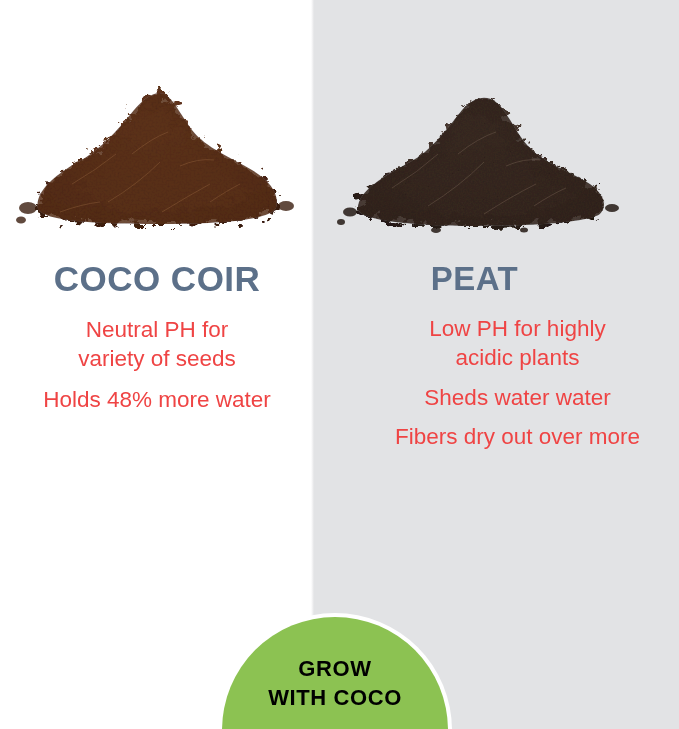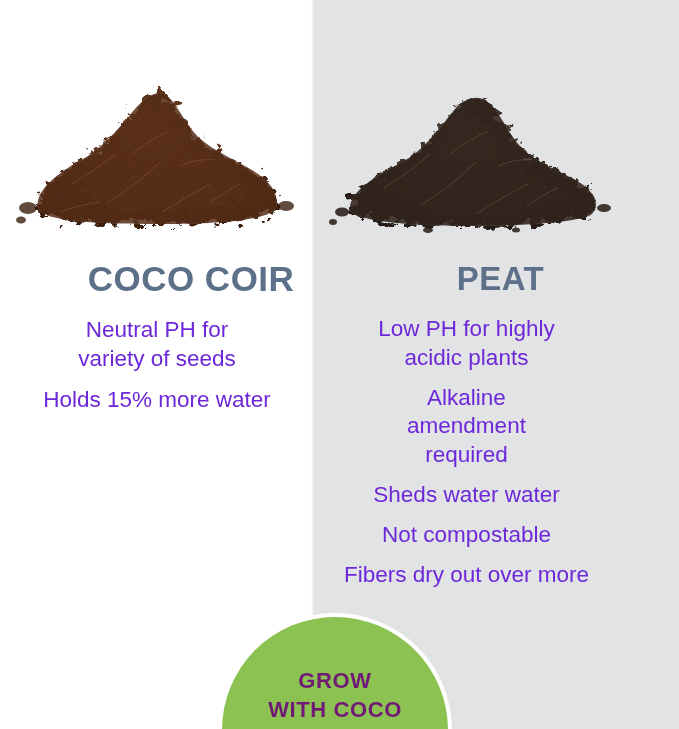--- a/index.html
+++ b/index.html
@@ -41,21 +41,21 @@
     background: linear-gradient(to right, #ffffff 0%, #f3f3f4 45%, #e2e3e5 100%);
   }
 
   
   .col {
     position: absolute;
     top: 0;
     height: 729px;
   }
   .col-left  { left: 0;     width: 314px; }
-  .col-right { left: 320px; width: 293px; }
+  .col-right { left: 328px; width: 293px; }
 
   
   .pile-area {
     position: absolute;
     left: 0;
     width: 100%;
     display: block;
   }
   .pile-left  { top: 34px;  height: 200px; }
   .pile-right { top: 62px;  height: 172px; }
@@ -65,38 +65,37 @@
   .heading {
     position: absolute;
     left: 0;
     width: 100%;
     text-align: center;
     color: #5c7089;
     font-weight: bold;
     letter-spacing: 0.5px;
     line-height: 1;
     margin: 0;
-    padding-left: 34px;
   }
   .heading-left  { top: 261px; font-size: 35px; }
   .heading-right { top: 262px; font-size: 33px; }
 
   
   .features {
     position: absolute;
     left: 0;
     width: 100%;
     list-style: none;
     margin: 0;
     padding: 0;
     text-align: center;
-    color: #6d28d9;
+    color: #ef4444;
   }
   .features-left  { top: 316px; font-size: 22.5px; }
-  .features-right { top: 315px; font-size: 22.5px; }
+  .features-right { top: 315px; font-size: 22.5px; margin-left: 43px; }
 
   .features li {
     margin: 0 0 12px 0;
     line-height: 1.28;
     white-space: pre-line;
   }
   .features-right li { margin-bottom: 11px; }
 
   
   .badge {
@@ -108,27 +107,26 @@
     border-radius: 50%;
     background: #8cc252;
     box-shadow: 0 0 0 4px #ffffff;
   }
   .badge-text {
     position: absolute;
     left: 0;
     top: 37px;
     width: 100%;
     text-align: center;
-    color: #701a75;
+    color: #000000;
     font-weight: bold;
     font-size: 22px;
     line-height: 1.32;
     letter-spacing: 0.6px;
     white-space: pre-line;
-    margin-top: 12px;
   }
 </style>
 </head>
 <body>
 
 <div class="infographic">
 
   <div class="bg-left"></div>
   <div class="bg-right"></div>
   <div class="divider"></div>
@@ -190,21 +188,21 @@
           <ellipse cx="274" cy="172" rx="8" ry="5"></ellipse>
         </g>
       </svg>
     </div>
 
     <h2 class="heading heading-left">COCO COIR</h2>
 
     <ul class="features features-left">
       <li>Neutral PH for
 variety of seeds</li>
-      <li>Holds 15% more water</li>
+      <li>Holds 48% more water</li>
     </ul>
   </div>
 
   <div class="col col-right">
 
     <div class="pile-area pile-right">
       <svg class="pile-svg" width="300" height="172" viewBox="0 0 300 172">
         <defs>
           <radialGradient id="peatG" cx="46%" cy="30%" r="80%">
             <stop offset="0%" stop-color="#4b3b33"></stop>
@@ -259,25 +257,21 @@
           <ellipse cx="196" cy="168" rx="4" ry="2.5"></ellipse>
         </g>
       </svg>
     </div>
 
     <h2 class="heading heading-right">PEAT</h2>
 
     <ul class="features features-right">
       <li>Low PH for highly
 acidic plants</li>
-      <li>Alkaline
-amendment
-required</li>
       <li>Sheds water water</li>
-      <li>Not compostable</li>
       <li>Fibers dry out over more</li>
     </ul>
   </div>
 
   <div class="badge">
     <div class="badge-text">GROW
 WITH COCO</div>
   </div>
 
 </div>

